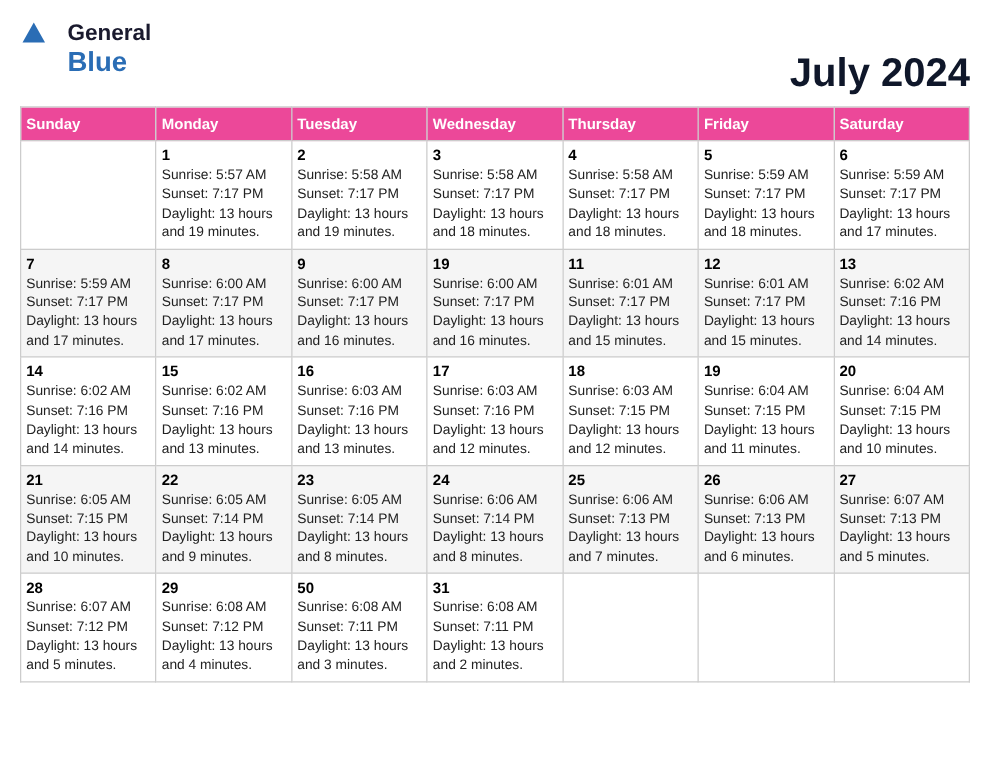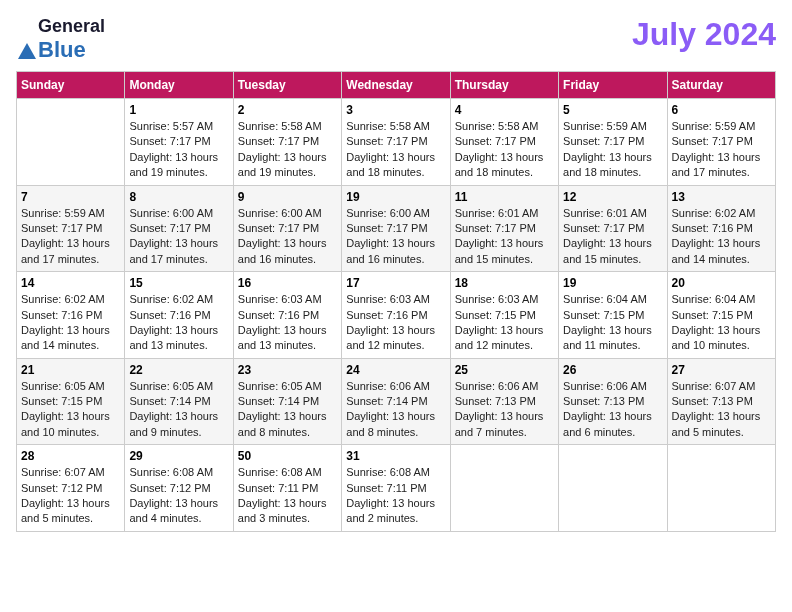--- a/index.html
+++ b/index.html
@@ -11,22 +11,22 @@
       padding: 16px;
     }
     .header {
       display: flex;
       justify-content: space-between;
       align-items: flex-start;
       margin-bottom: 8px;
     }
     .logo {
       display: flex;
-      align-items: flex-end;
-      gap: 0;
+      align-items: flex-start;
+      gap: 16px;
     }
     .logo-text-general {
       font-size: 18px;
       font-weight: bold;
       color: #1a1a2e;
     }
     .logo-text-blue {
       font-size: 22px;
       font-weight: bold;
       color: #2a6db5;
@@ -34,33 +34,34 @@
     .logo-icon {
       width: 22px;
       height: 22px;
     }
     .title-block {
       text-align: right;
     }
     .month-year {
       font-size: 32px;
       font-weight: bold;
-      color: #8b5cf6;
+      color: #0f172a;
+      margin-top: 24px;
     }
     .location {
       font-size: 14px;
       color: #333;
     }
     table {
       width: 100%;
       border-collapse: collapse;
       font-size: 10.5px;
     }
     thead tr th {
-      background-color: #be185d;
+      background-color: #ec4899;
       color: #fff;
       padding: 6px 4px;
       text-align: left;
       font-size: 12px;
       font-weight: bold;
       border: 1px solid #ccc;
     }
     tbody tr td {
       border: 1px solid #ccc;
       vertical-align: top;

